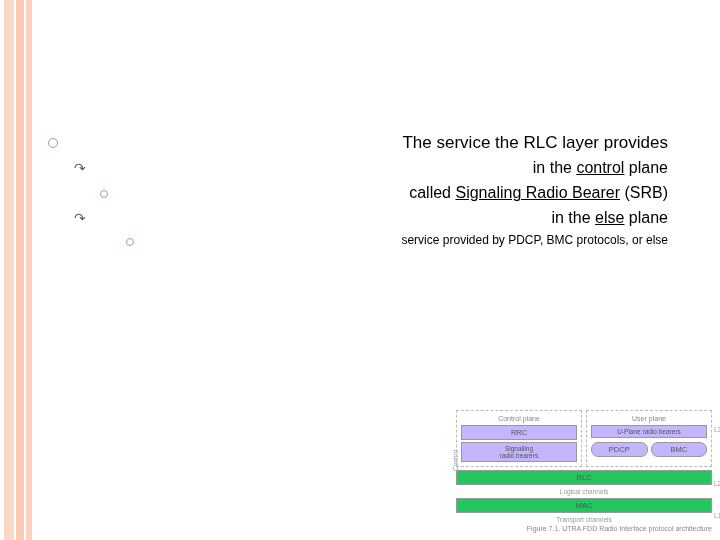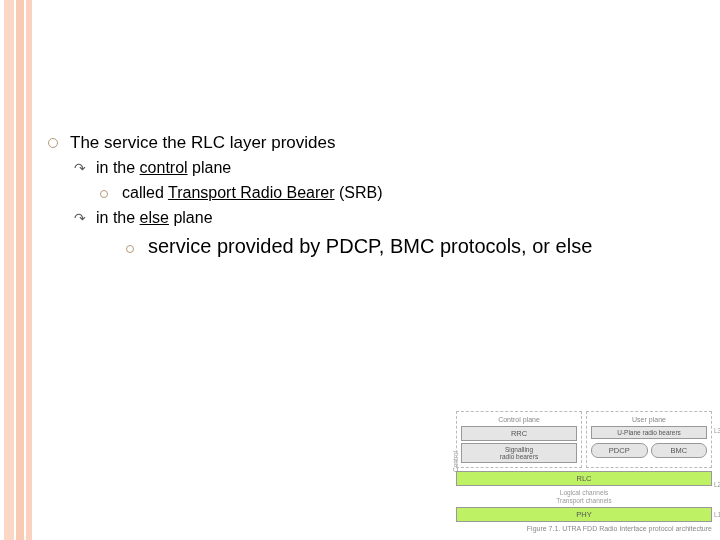--- a/index.html
+++ b/index.html
@@ -34,26 +34,26 @@
   }
 
   .row {
     display: flex;
     align-items: flex-start;
   }
   .row .bullet {
     flex: 0 0 22px;
     text-align: left;
   }
-  .row .text { flex: 1; }
+  .row .text { flex: 1; text-align: right; }
 
   .lvl0 { margin-left: 0;   }
   .lvl1 { margin-left: 26px; font-size: 16px; }
   .lvl2 { margin-left: 52px; font-size: 16px; }
-  .lvl3 { margin-left: 78px; font-size: 20px; }
+  .lvl3 { margin-left: 78px; font-size: 12px; }
 
   .b-ring {
     display: inline-block;
     width: 8px; height: 8px;
     border: 1.5px solid #b59a7a;
     border-radius: 50%;
     margin-top: 6px;
   }
   .b-ring-sm {
     display: inline-block;
@@ -91,30 +91,30 @@
     position: relative;
   }
   .dg-col .hdr {
     text-align: center;
     font-size: 7px;
     color: #888;
     margin-bottom: 3px;
   }
   .box {
     border: 1px solid #999;
-    background: #e5e5e5;
+    background: #c4b5fd;
     text-align: center;
     padding: 2px 0;
     margin: 2px 0;
     font-size: 7.5px;
     color: #555;
   }
   .spanbox {
     border: 1px solid #999;
-    background: #bef264;
+    background: #22c55e;
     text-align: center;
     padding: 2px 0;
     margin: 3px 0;
     font-size: 7.5px;
     color: #555;
   }
   .duo {
     display: flex;
     gap: 3px;
   }
@@ -171,21 +171,21 @@
   <div class="row lvl1">
     <span class="bullet"><span class="b-loop">↷</span></span>
     <span class="text">
       <span>in the </span><span class="u">control</span><span> plane</span>
     </span>
   </div>
 
   <div class="row lvl2">
     <span class="bullet"><span class="b-ring-sm"></span></span>
     <span class="text">
-      <span>called </span><span class="u">Transport Radio Bearer</span><span> (SRB)</span>
+      <span>called </span><span class="u">Signaling Radio Bearer</span><span> (SRB)</span>
     </span>
   </div>
 
   <div class="row lvl1">
     <span class="bullet"><span class="b-loop">↷</span></span>
     <span class="text">
       <span>in the </span><span class="u">else</span><span> plane</span>
     </span>
   </div>
 
@@ -213,21 +213,21 @@
         <div class="box" style="font-size:6.5px;">U-Plane radio bearers</div>
         <div class="duo">
           <div class="box">PDCP</div>
           <div class="box">BMC</div>
         </div>
       </div>
     </div>
 
     <div class="spanbox">RLC</div>
     <div class="ch-label">Logical channels</div>
+    <div class="spanbox">MAC</div>
     <div class="ch-label">Transport channels</div>
-    <div class="spanbox">PHY</div>
 
     <div class="side-l l3">L3</div>
     <div class="side-l l2">L2</div>
     <div class="side-l l1">L1</div>
   </div>
   <div class="caption">Figure 7.1.  UTRA FDD Radio Interface protocol architecture</div>
 </div>
 
 </body></html>

